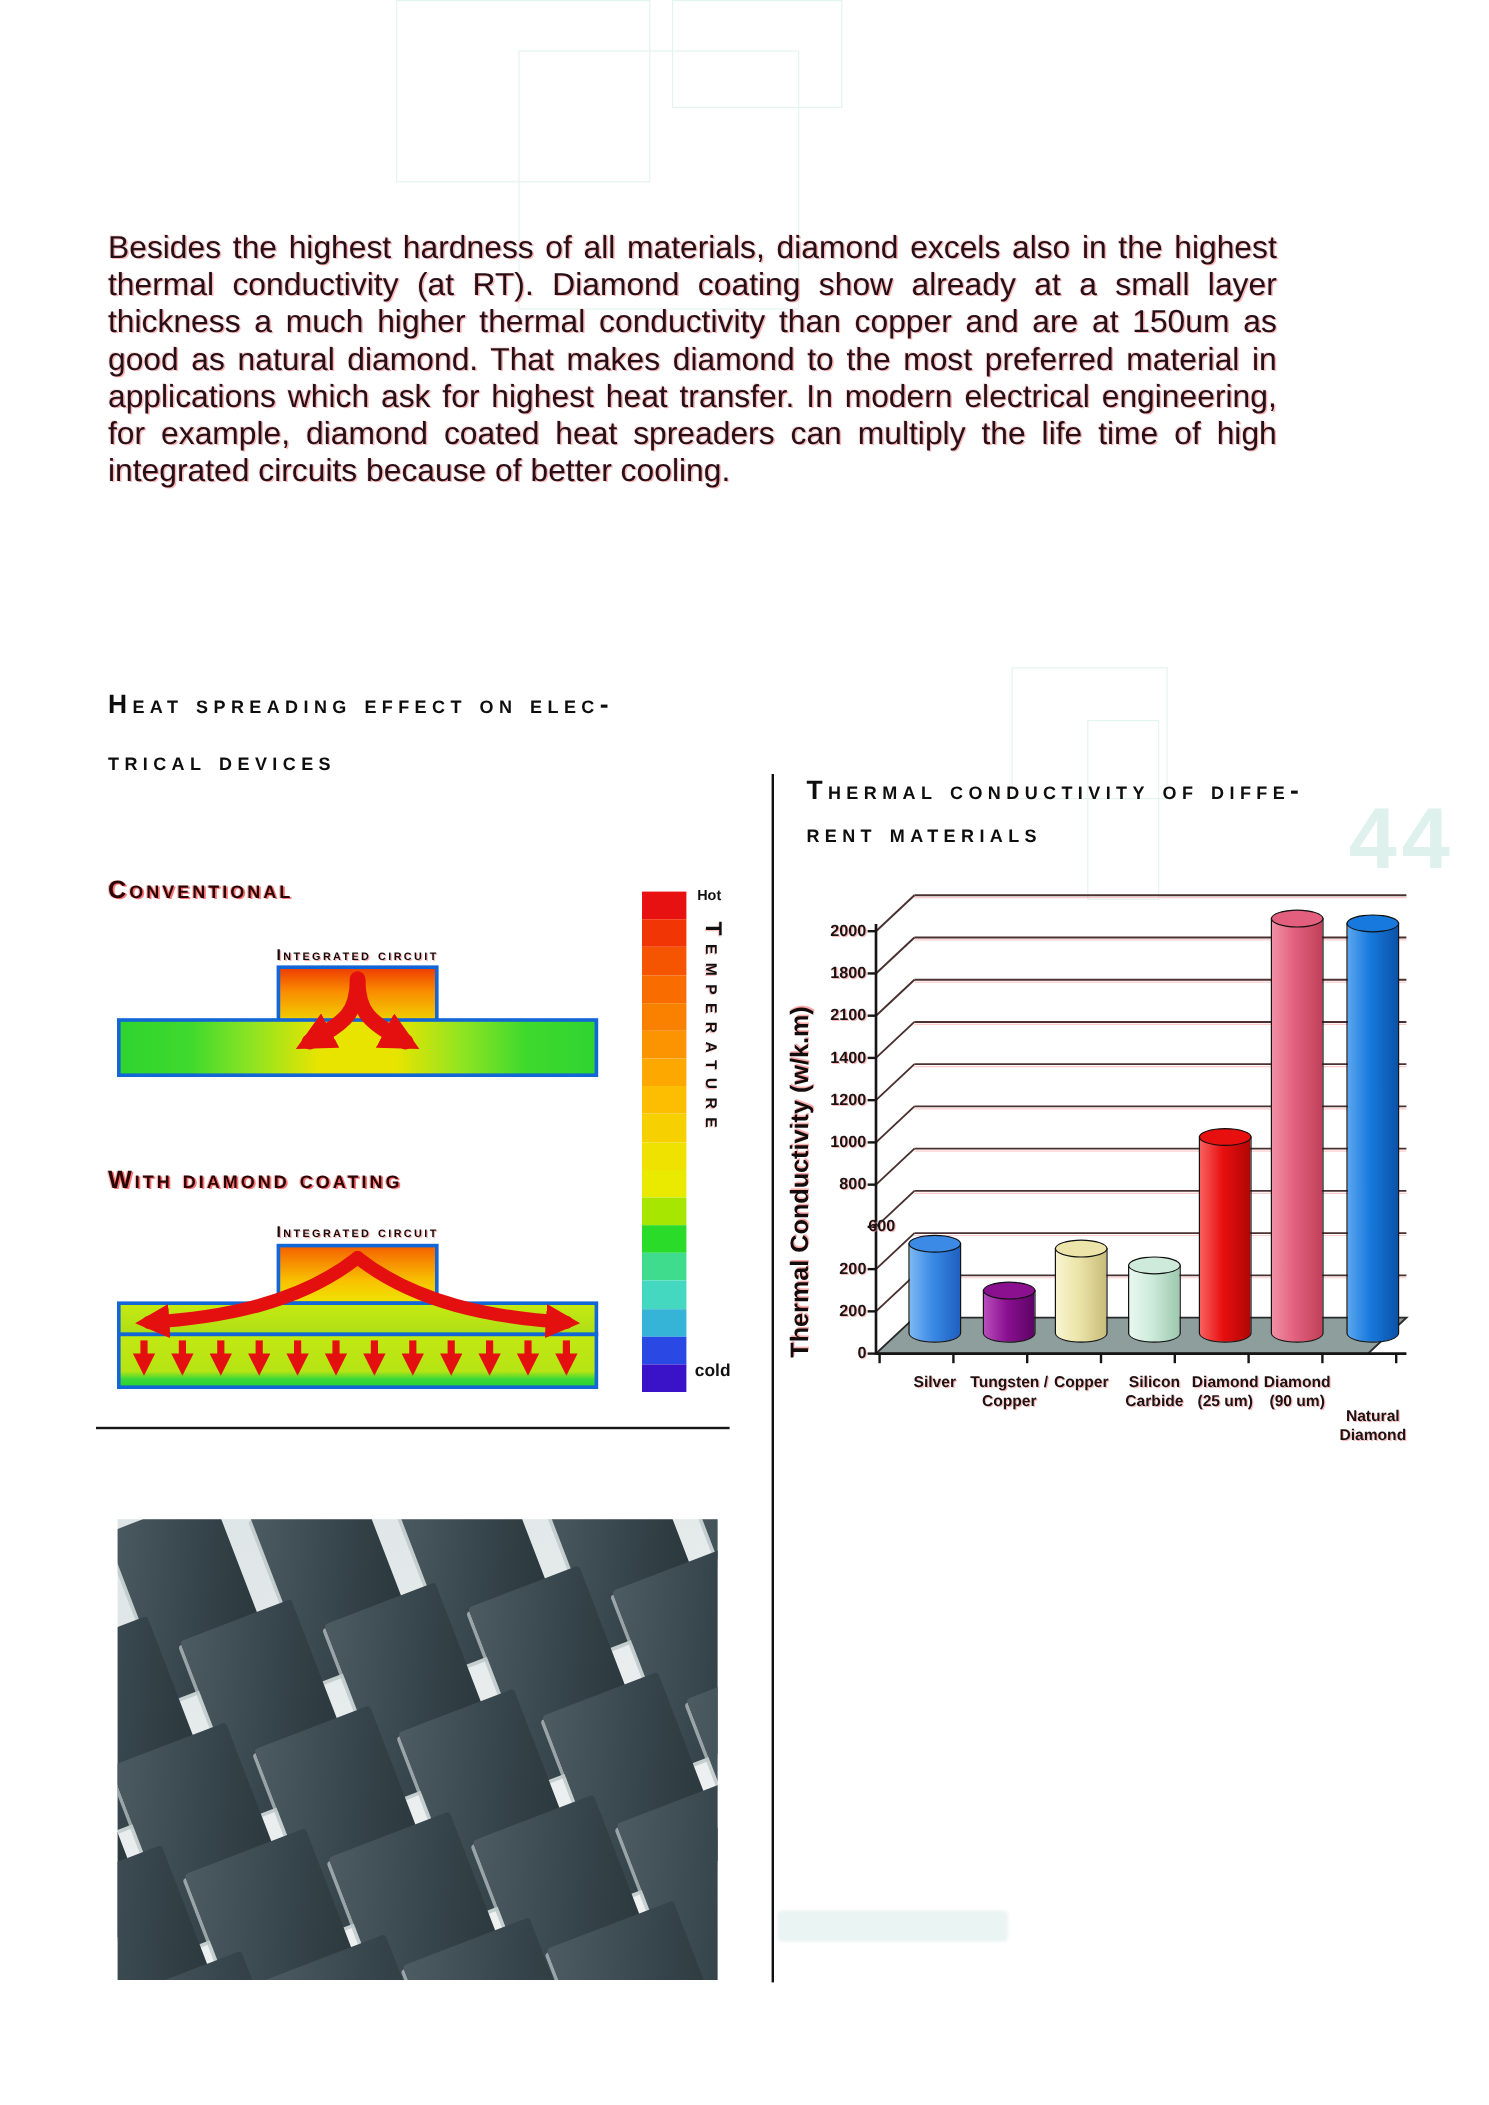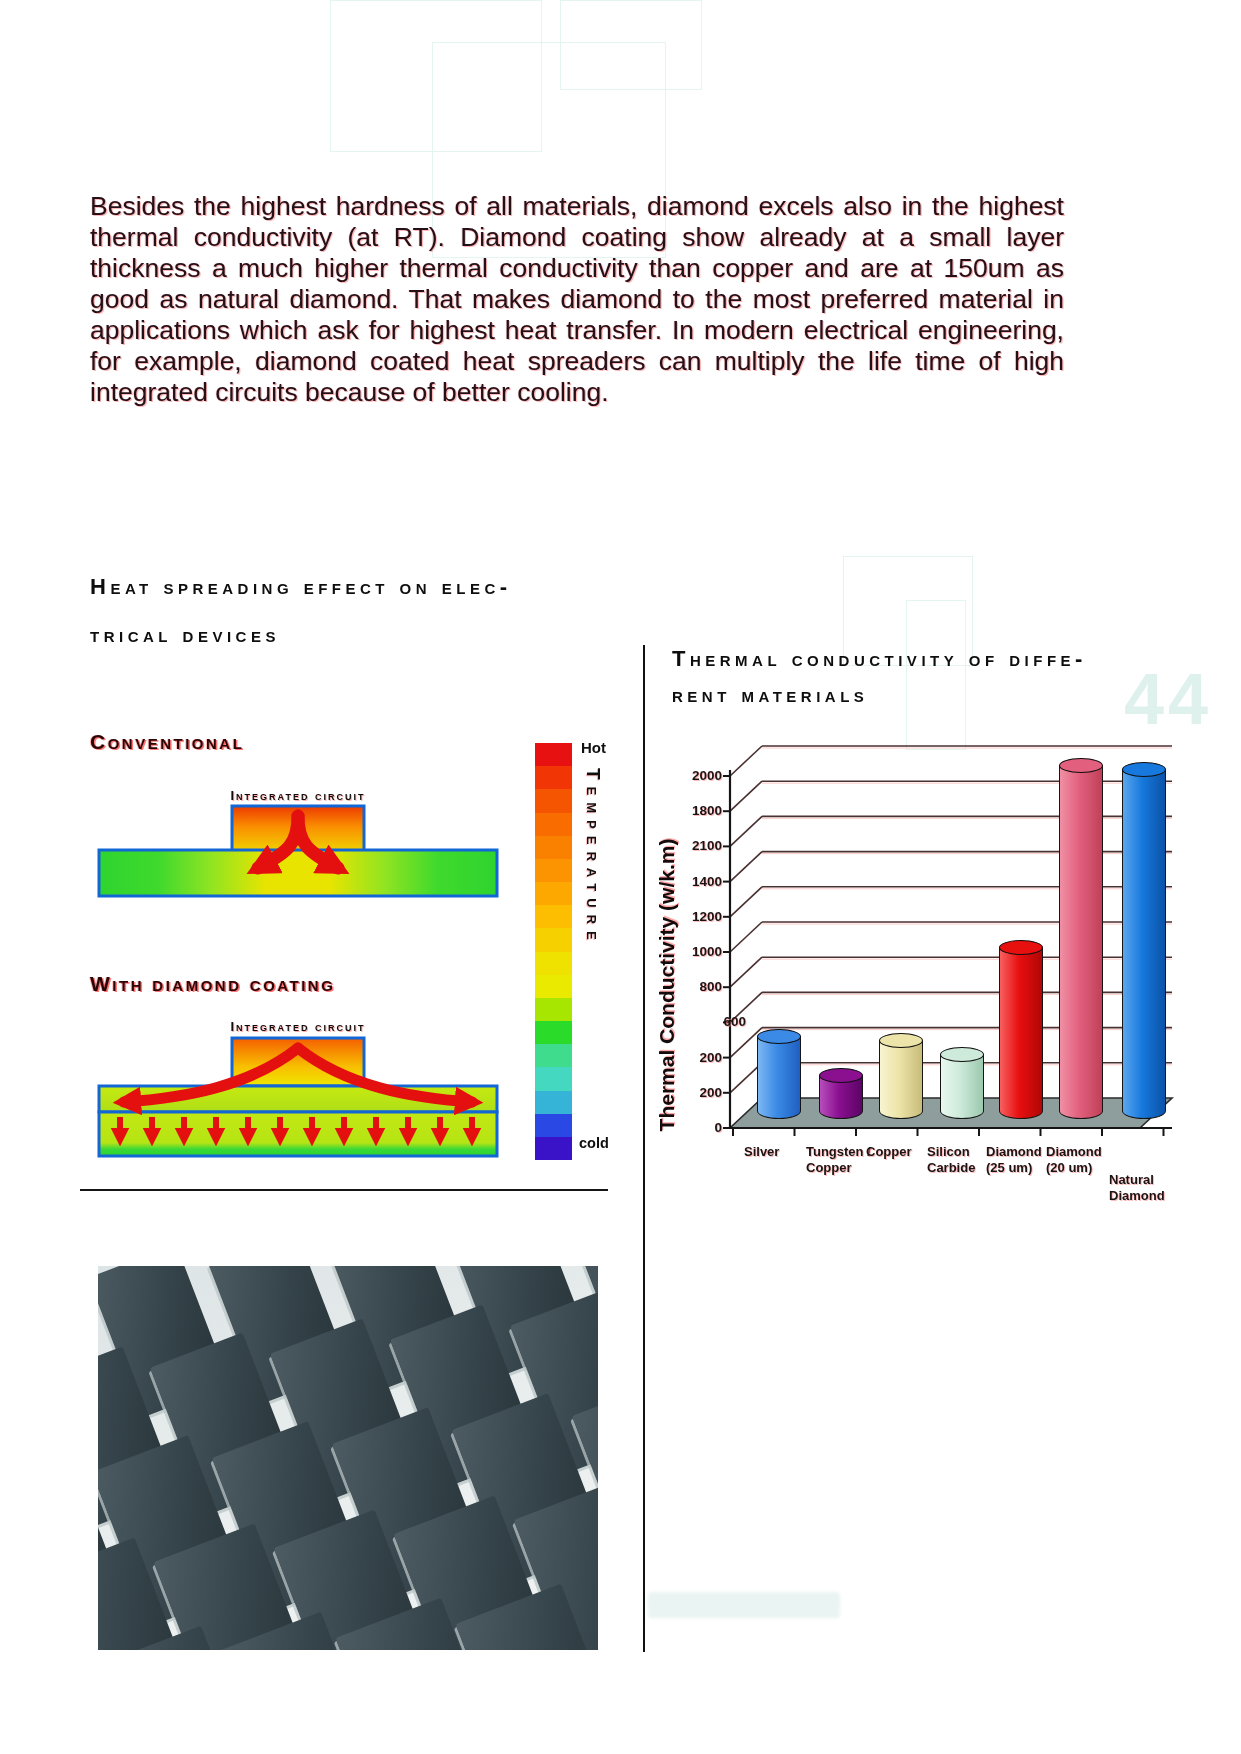--- a/index.html
+++ b/index.html
@@ -16,33 +16,33 @@
   #body-par{left:90px;top:191px;width:974px;font-size:26.5px;line-height:31px;
             text-align:justify;color:#231018;}
   .sec-h{font-variant:small-caps;font-weight:bold;font-size:22px;letter-spacing:4.5px;color:#0e0e0e;line-height:37px;}
   .sub-h{font-variant:small-caps;font-weight:bold;font-size:21px;letter-spacing:2.5px;color:#2a0606;
          text-shadow:1.5px 1px 0 rgba(255,70,70,.75),-1px 0 0 rgba(255,120,120,.5);}
   .ic-label{font-variant:small-caps;font-weight:bold;font-size:13px;letter-spacing:2px;color:#130b0b;
             text-shadow:1px .7px 0 rgba(255,120,120,.6);text-align:center;width:200px;}
   
   #colorbar{left:535px;top:743px;width:37px;height:417px;display:flex;flex-direction:column;}
   #colorbar div{flex:1;}
-  #hot-label{left:581px;top:739px;font-size:15px;font-weight:600;color:#101010;}
+  #hot-label{left:581px;top:739px;font-size:12px;font-weight:600;color:#101010;}
   #cold-label{left:579px;top:1135px;font-size:14.5px;font-weight:600;color:#101010;}
   #temp-label{left:582px;top:768px;height:376px;writing-mode:vertical-rl;font-variant:small-caps;
               font-weight:bold;font-size:19px;letter-spacing:7px;color:#101010;
               text-shadow:1px .7px 0 rgba(255,130,130,.5);}
   
   #v-divider{left:643px;top:645px;width:2px;height:1007px;background:#101010;}
   #h-divider{left:80px;top:1189px;width:528px;height:2px;background:#151515;}
   
   #bar-chart{left:650px;top:730px;width:560px;height:470px;}
   .ytick-label{position:absolute;width:58px;text-align:right;font-size:13.5px;font-weight:bold;color:#1c1414;
                text-shadow:1px .6px 0 rgba(255,130,130,.55);line-height:18px;}
-  .cat-label{position:absolute;width:70px;text-align:left;font-size:13px;font-weight:bold;color:#1c1414;
+  .cat-label{position:absolute;width:70px;text-align:center;font-size:13px;font-weight:bold;color:#1c1414;
              text-shadow:1px .6px 0 rgba(255,130,130,.55);line-height:16px;}
   #chart-ylabel{position:absolute;width:360px;height:26px;left:-162px;top:242px;transform:rotate(-90deg);
                 text-align:center;font-size:21px;font-weight:bold;color:#140c0c;
                 text-shadow:1.3px .8px 0 rgba(255,110,110,.6);}
   .cyl-body{position:absolute;border:1.5px solid #151515;box-sizing:border-box;}
   .cyl-top{position:absolute;border:1.5px solid #101010;border-radius:50%;box-sizing:border-box;}
   
   #photo{left:98px;top:1266px;width:500px;height:384px;overflow:hidden;
          background:linear-gradient(160deg,#dde4e5 0%,#eaeeee 55%,#f2f4f3 100%);}
   .chip{position:absolute;border-radius:3px;
@@ -273,21 +273,21 @@
       <div class="cat-label" style="left: 277px; top: 414px;">
         <div>Silicon</div>
         <div>Carbide</div>
       </div>
       <div class="cat-label" style="left: 336px; top: 414px;">
         <div>Diamond</div>
         <div>(25 um)</div>
       </div>
       <div class="cat-label" style="left: 396px; top: 414px;">
         <div>Diamond</div>
-        <div>(20 um)</div>
+        <div>(90 um)</div>
       </div>
       <div class="cat-label" style="left: 459px; top: 414px; margin-top: 28px;">
         <div>Natural</div>
         <div>Diamond</div>
       </div>
     </div>
 
   <div class="abs" id="photo">
       <div class="chip" style="left: 14px; top: -10px; width: 94px; height: 150px; transform: rotate(-21deg);"></div>
       <div class="chip" style="left: 134px; top: -24px; width: 94px; height: 150px; transform: rotate(-21deg);"></div>

